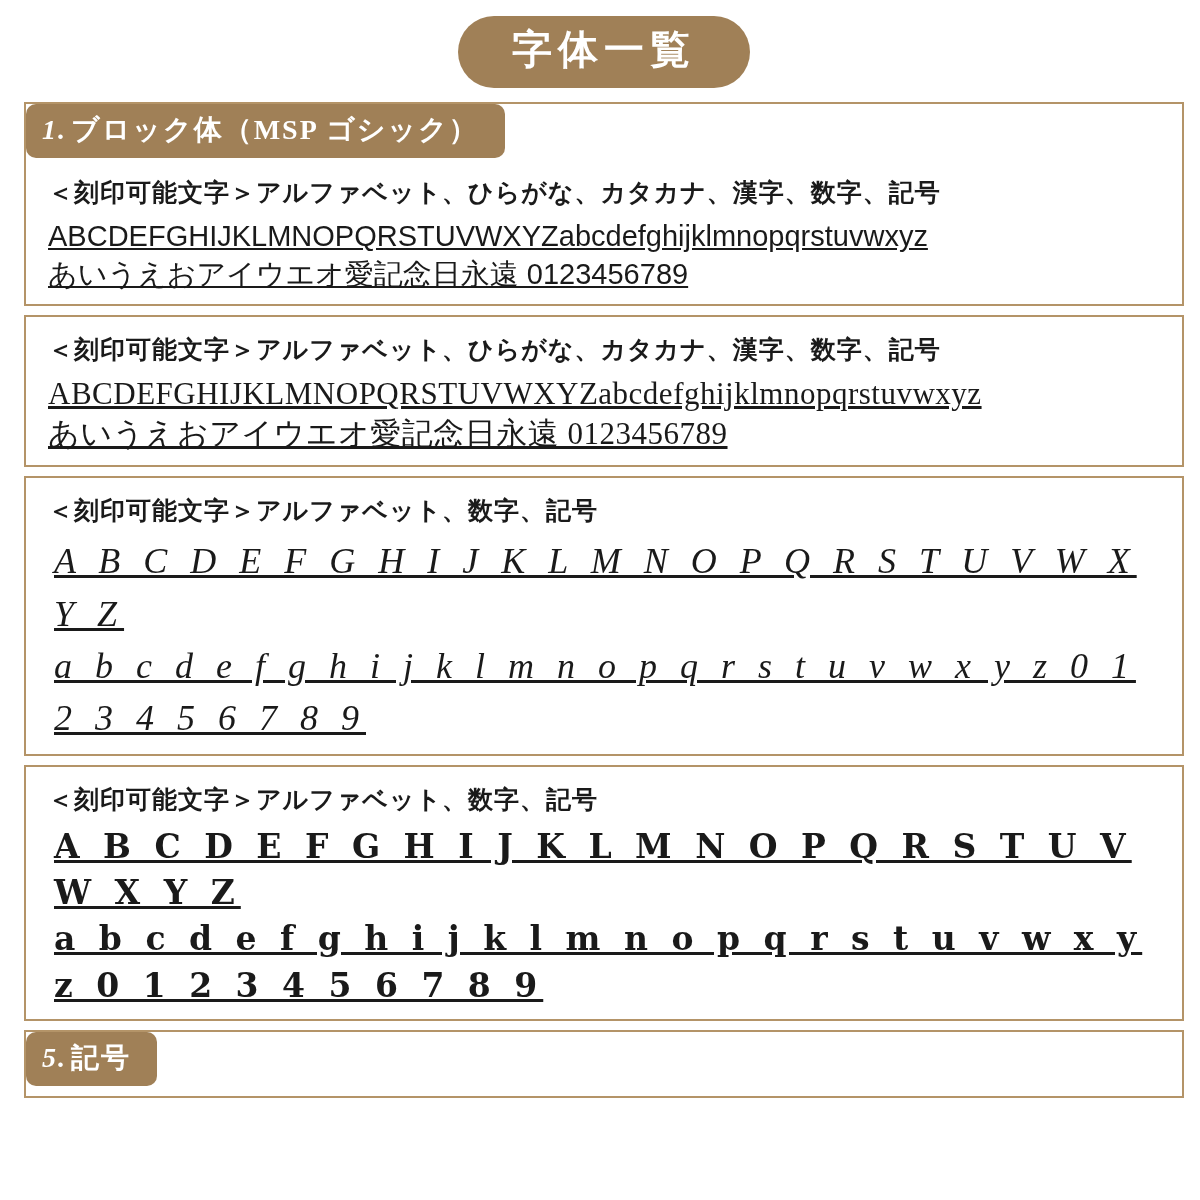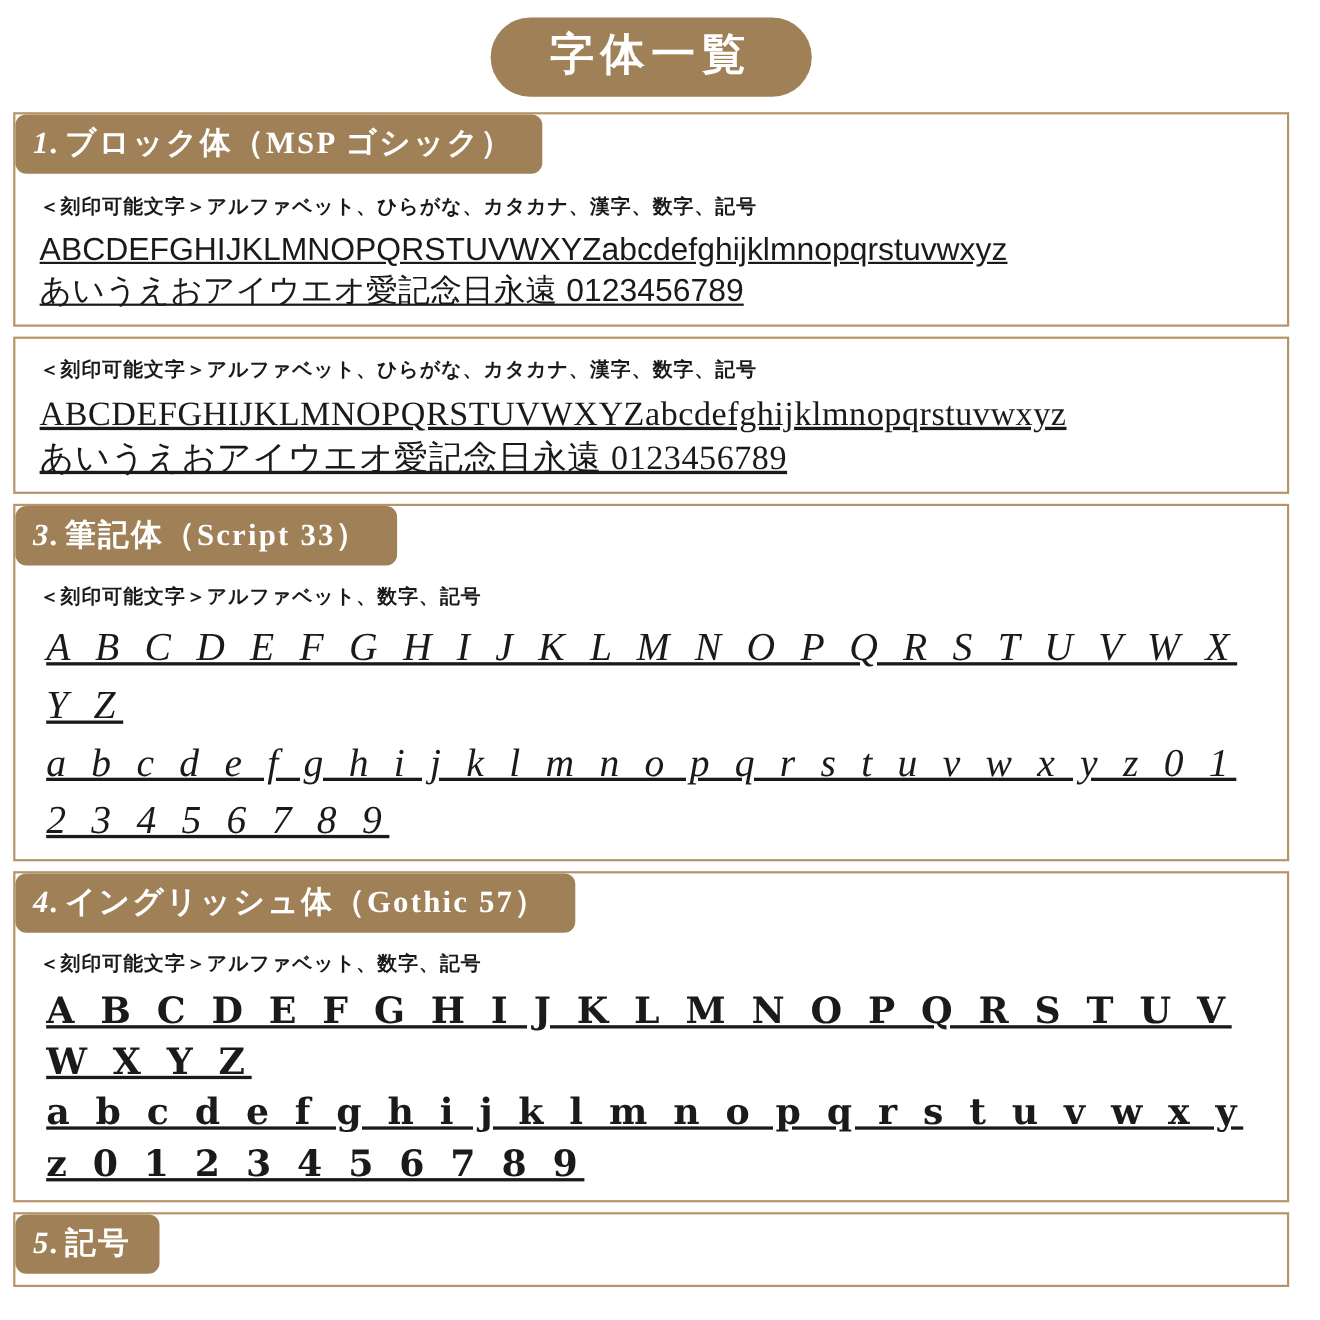--- a/index.html
+++ b/index.html
@@ -15,20 +15,21 @@
     position: relative;
     overflow: hidden;
   }
 
   .page {
     width: 1184px;
     height: 1200px;
     box-sizing: border-box;
     padding: 4px;
     position: relative;
+    margin-left: 12px;
   }
 
   
   .header-wrap {
     width: 100%;
     display: flex;
     justify-content: center;
     padding-top: 12px;
     padding-bottom: 14px;
   }
@@ -71,21 +72,21 @@
     font-style: italic;
     font-family: "Liberation Serif", serif;
     padding-right: 4px;
   }
 
   .sec-body {
     padding: 10px 18px 0 22px;
   }
 
   .charset-line {
-    font-size: 18px;
+    font-size: 25px;
     font-weight: bold;
     letter-spacing: 1px;
     margin: 6px 0 8px 0;
     font-family: "Liberation Sans", sans-serif;
   }
   .charset-line.serif {
     font-family: "Liberation Serif", serif;
     font-weight: bold;
   }
 
@@ -145,30 +146,28 @@
 
   <div class="section" id="sec-2">
     <div class="sec-body">
       <div class="charset-line serif">＜刻印可能文字＞アルファベット、ひらがな、カタカナ、漢字、数字、記号</div>
       <div class="sample mincho">ABCDEFGHIJKLMNOPQRSTUVWXYZabcdefghijklmnopqrstuvwxyz</div>
       <div class="sample mincho">あいうえおアイウエオ愛記念日永遠 0123456789</div>
     </div>
   </div>
 
   <div class="section" id="sec-3">
-    <div class="sec-title"><span class="num">3.</span><span>筆記体（Script 33）</span></div>
     <div class="sec-body">
       <div class="charset-line">＜刻印可能文字＞アルファベット、数字、記号</div>
       <div class="sample script">A B C D E F G H I J K L M N O P Q R S T U V W X Y Z</div>
       <div class="sample script">a b c d e f g h i j k l m n o p q r s t u v w x y z  0 1 2 3 4 5 6 7 8 9</div>
     </div>
   </div>
 
   <div class="section" id="sec-4">
-    <div class="sec-title"><span class="num">4.</span><span>イングリッシュ体（Gothic 57）</span></div>
     <div class="sec-body">
       <div class="charset-line">＜刻印可能文字＞アルファベット、数字、記号</div>
       <div class="sample gothic57">A B C D E F G H I J K L M N O P Q R S T U V W X Y Z</div>
       <div class="sample gothic57">a b c d e f g h i j k l m n o p q r s t u v w x y z  0 1 2 3 4 5 6 7 8 9</div>
     </div>
   </div>
 
   <div class="section" id="sec-5">
     <div class="sec-title"><span class="num">5.</span><span>記号</span></div>
     

